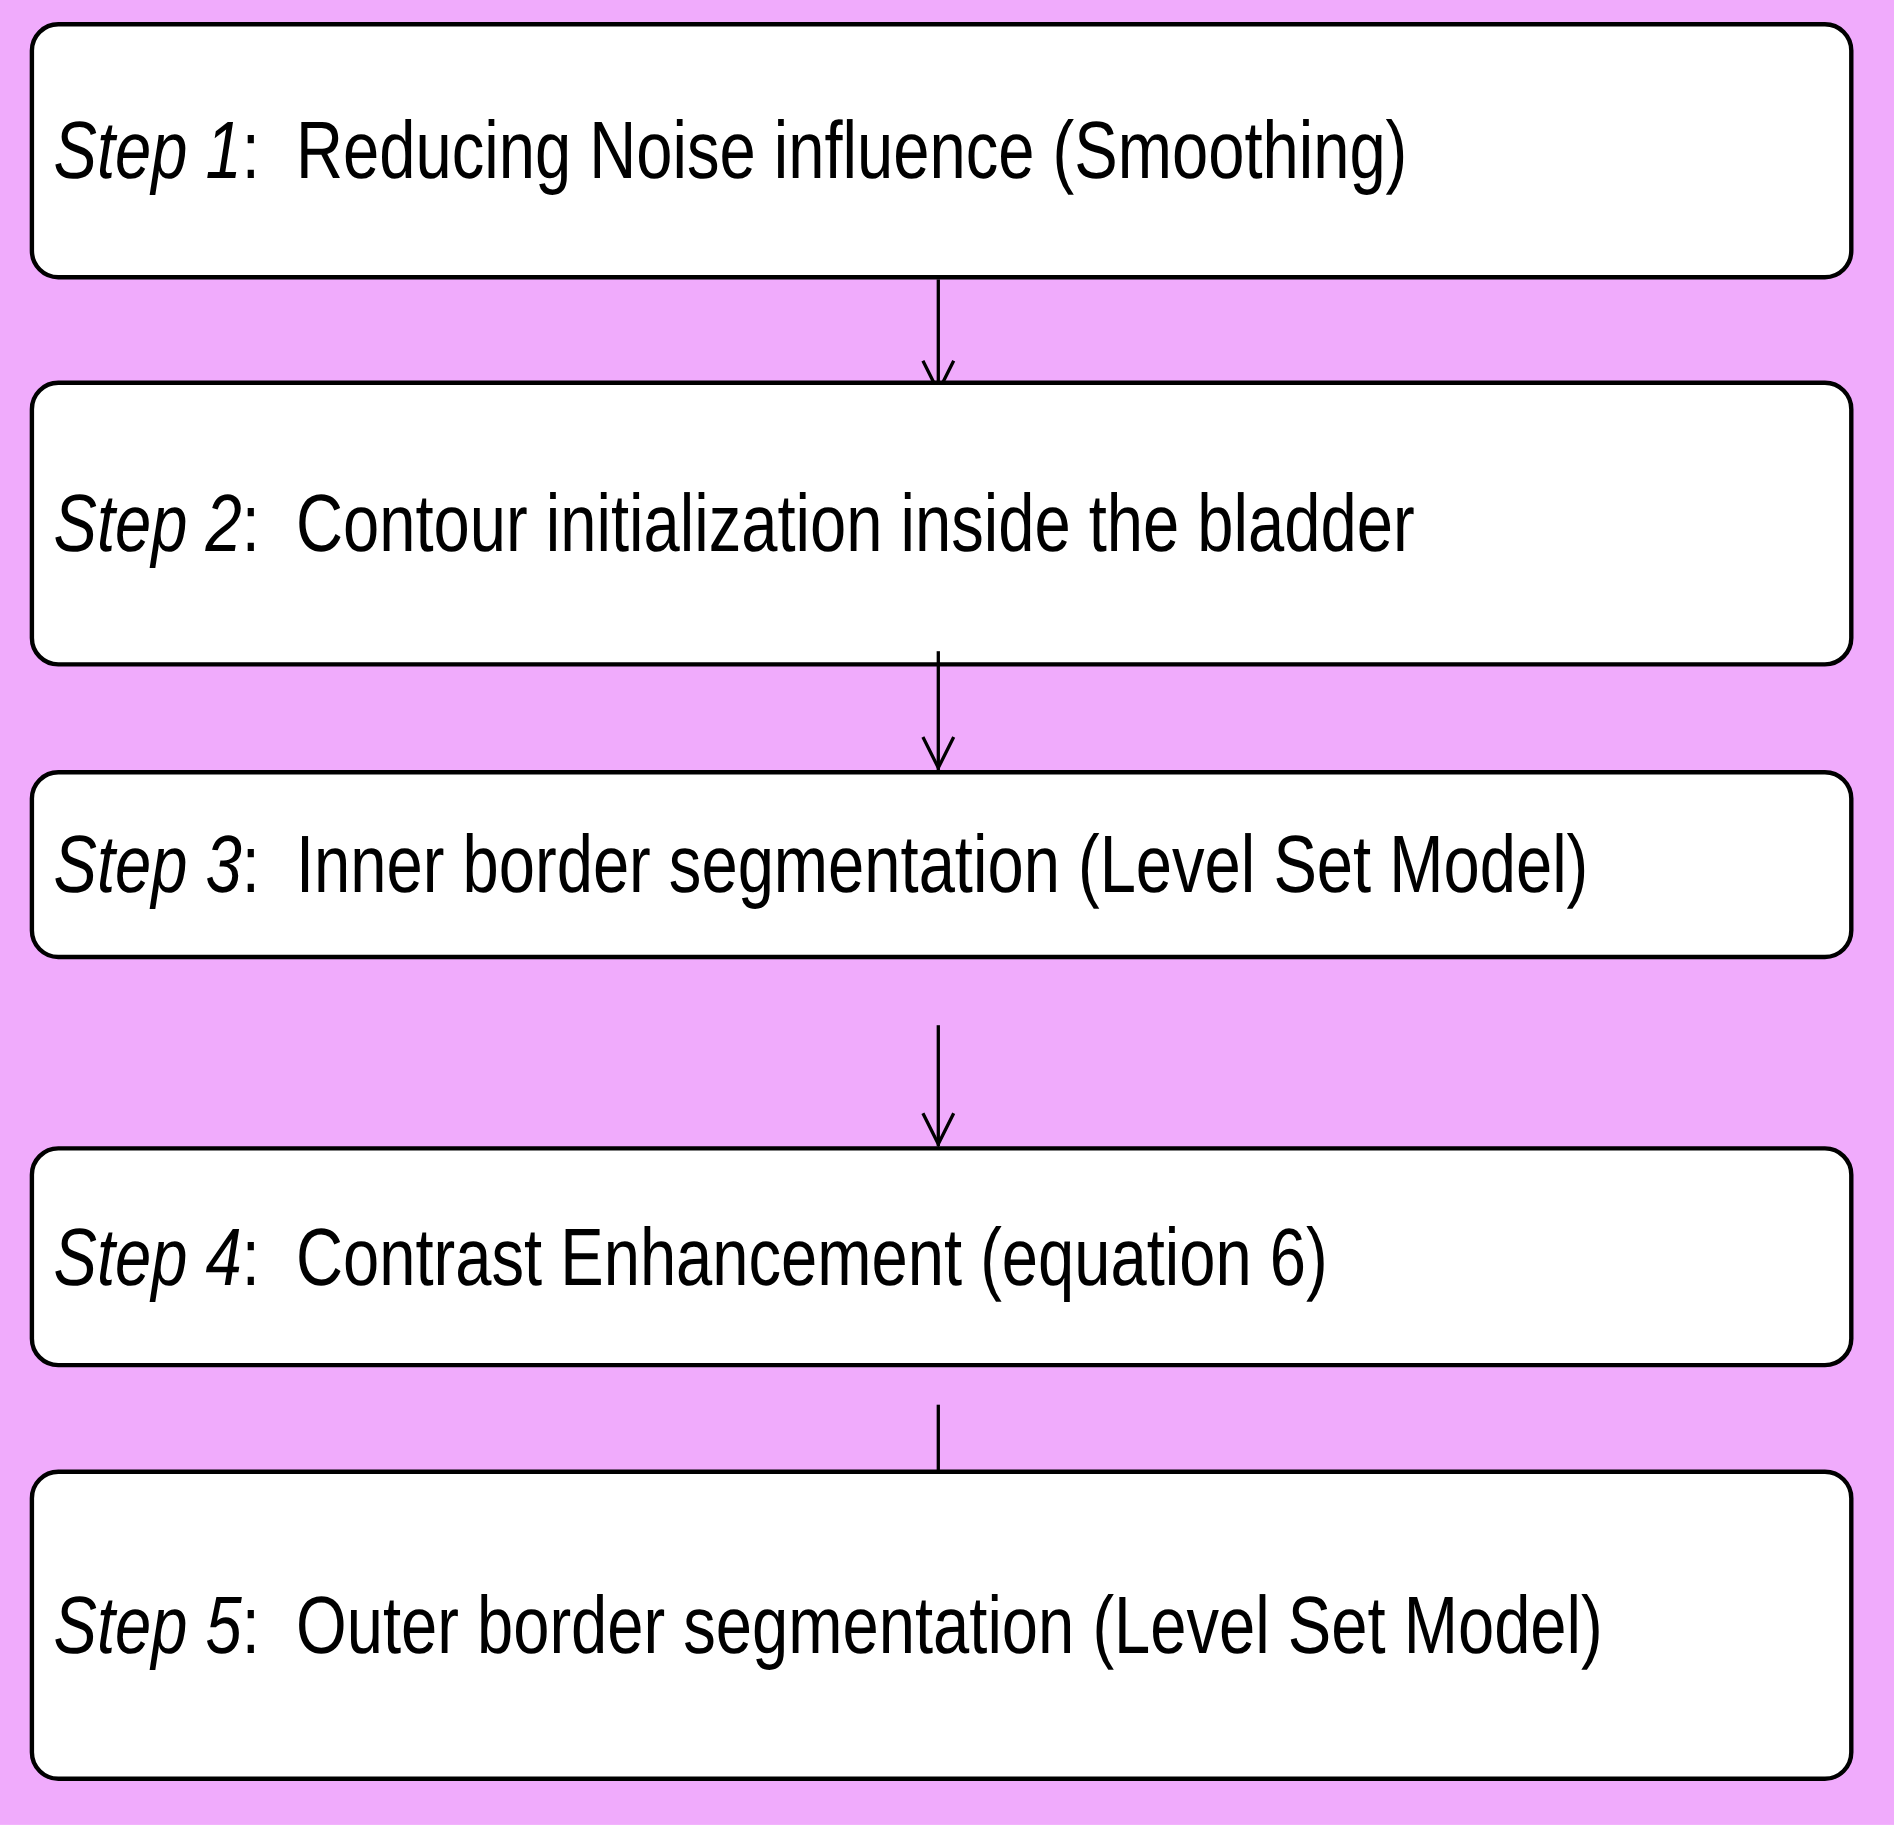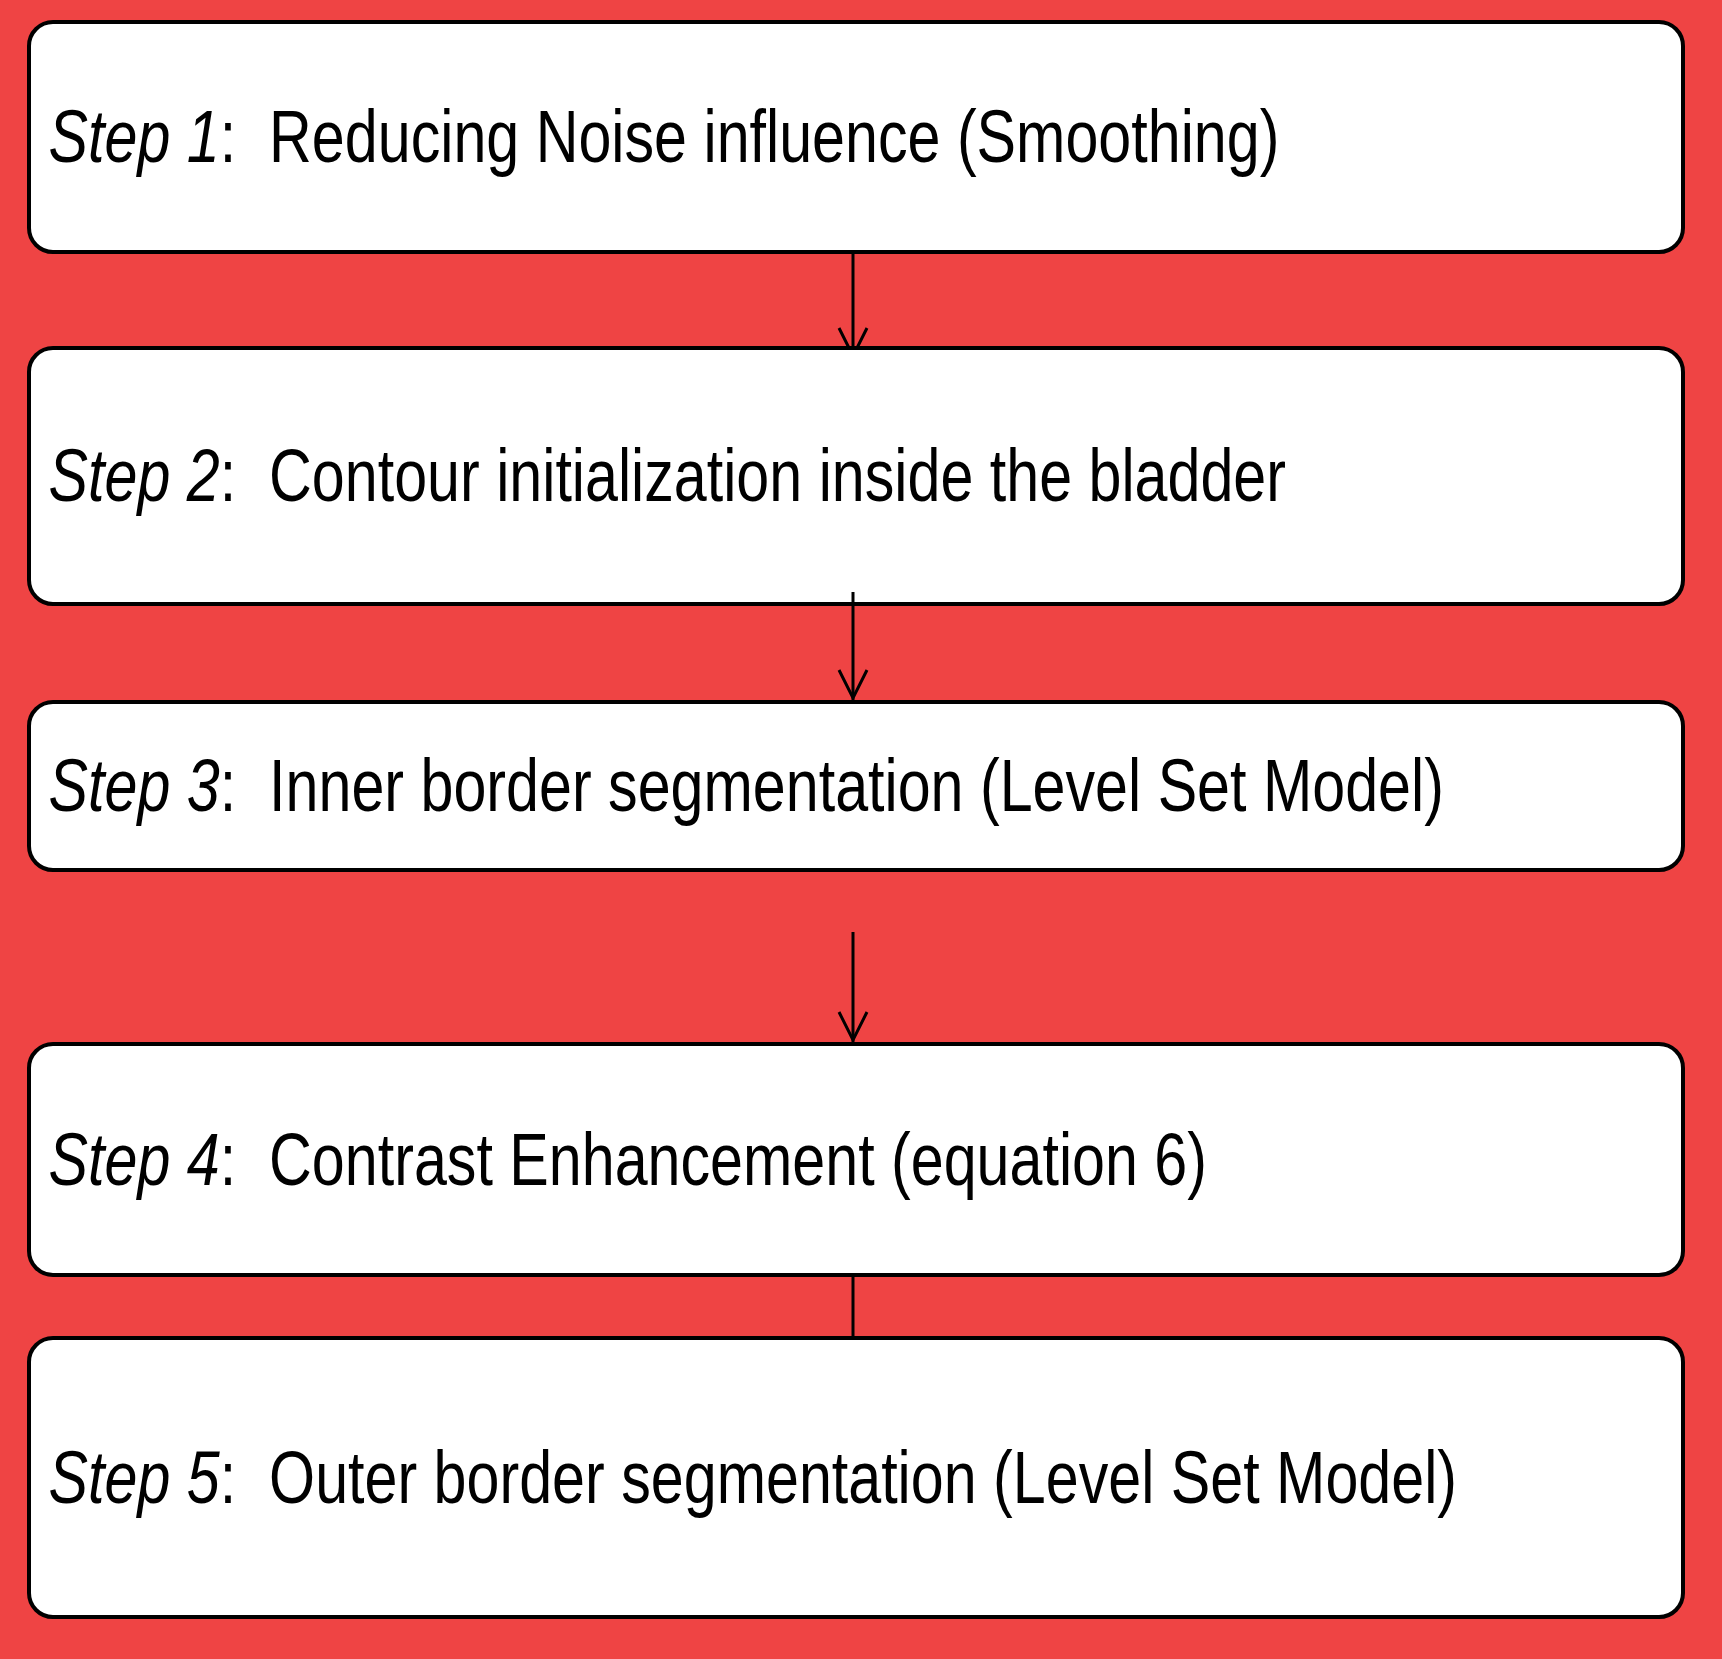--- a/index.html
+++ b/index.html
@@ -4,21 +4,21 @@
 <style>
   html, body {
     margin: 0;
     padding: 0;
     background: #ffffff;
   }
   #canvas {
     position: relative;
     width: 1722px;
     height: 1659px;
-    background: #ef4444;
+    background: #f0abfc;
     overflow: hidden;
     font-family: "Liberation Sans", "DejaVu Sans", sans-serif;
   }
   .step-box {
     position: absolute;
     left: 27px;
     width: 1658px;
     box-sizing: border-box;
     border: 4px solid #000000;
     border-radius: 26px;
@@ -88,21 +88,21 @@
     <span class="step-label"><span class="step-num">Step 3</span><span class="step-text">:</span><span class="step-text">&nbsp;&nbsp;</span><span class="step-text">Inner border segmentation (Level Set Model)</span></span>
   </div>
 
   <div class="connector" style="top:932px; height:110px;">
     <svg viewBox="0 0 40 110" preserveAspectRatio="none">
       <line x1="20" y1="0" x2="20" y2="110" stroke="#000000" stroke-width="3"></line>
       <polyline points="6,80 20,108 34,80" fill="none" stroke="#000000" stroke-width="3"></polyline>
     </svg>
   </div>
 
-  <div class="step-box" style="top:1042px; height:235px;">
+  <div class="step-box" style="top:1042px; height:201px;">
     <span class="step-label"><span class="step-num">Step 4</span><span class="step-text">:</span><span class="step-text">&nbsp;&nbsp;</span><span class="step-text">Contrast Enhancement (equation 6)</span></span>
   </div>
 
   <div class="connector" style="top:1277px; height:111px;">
     <svg viewBox="0 0 40 111" preserveAspectRatio="none">
       <line x1="20" y1="0" x2="20" y2="111" stroke="#000000" stroke-width="3"></line>
       <polyline points="6,80 20,109 34,80" fill="none" stroke="#000000" stroke-width="3"></polyline>
     </svg>
   </div>
 

